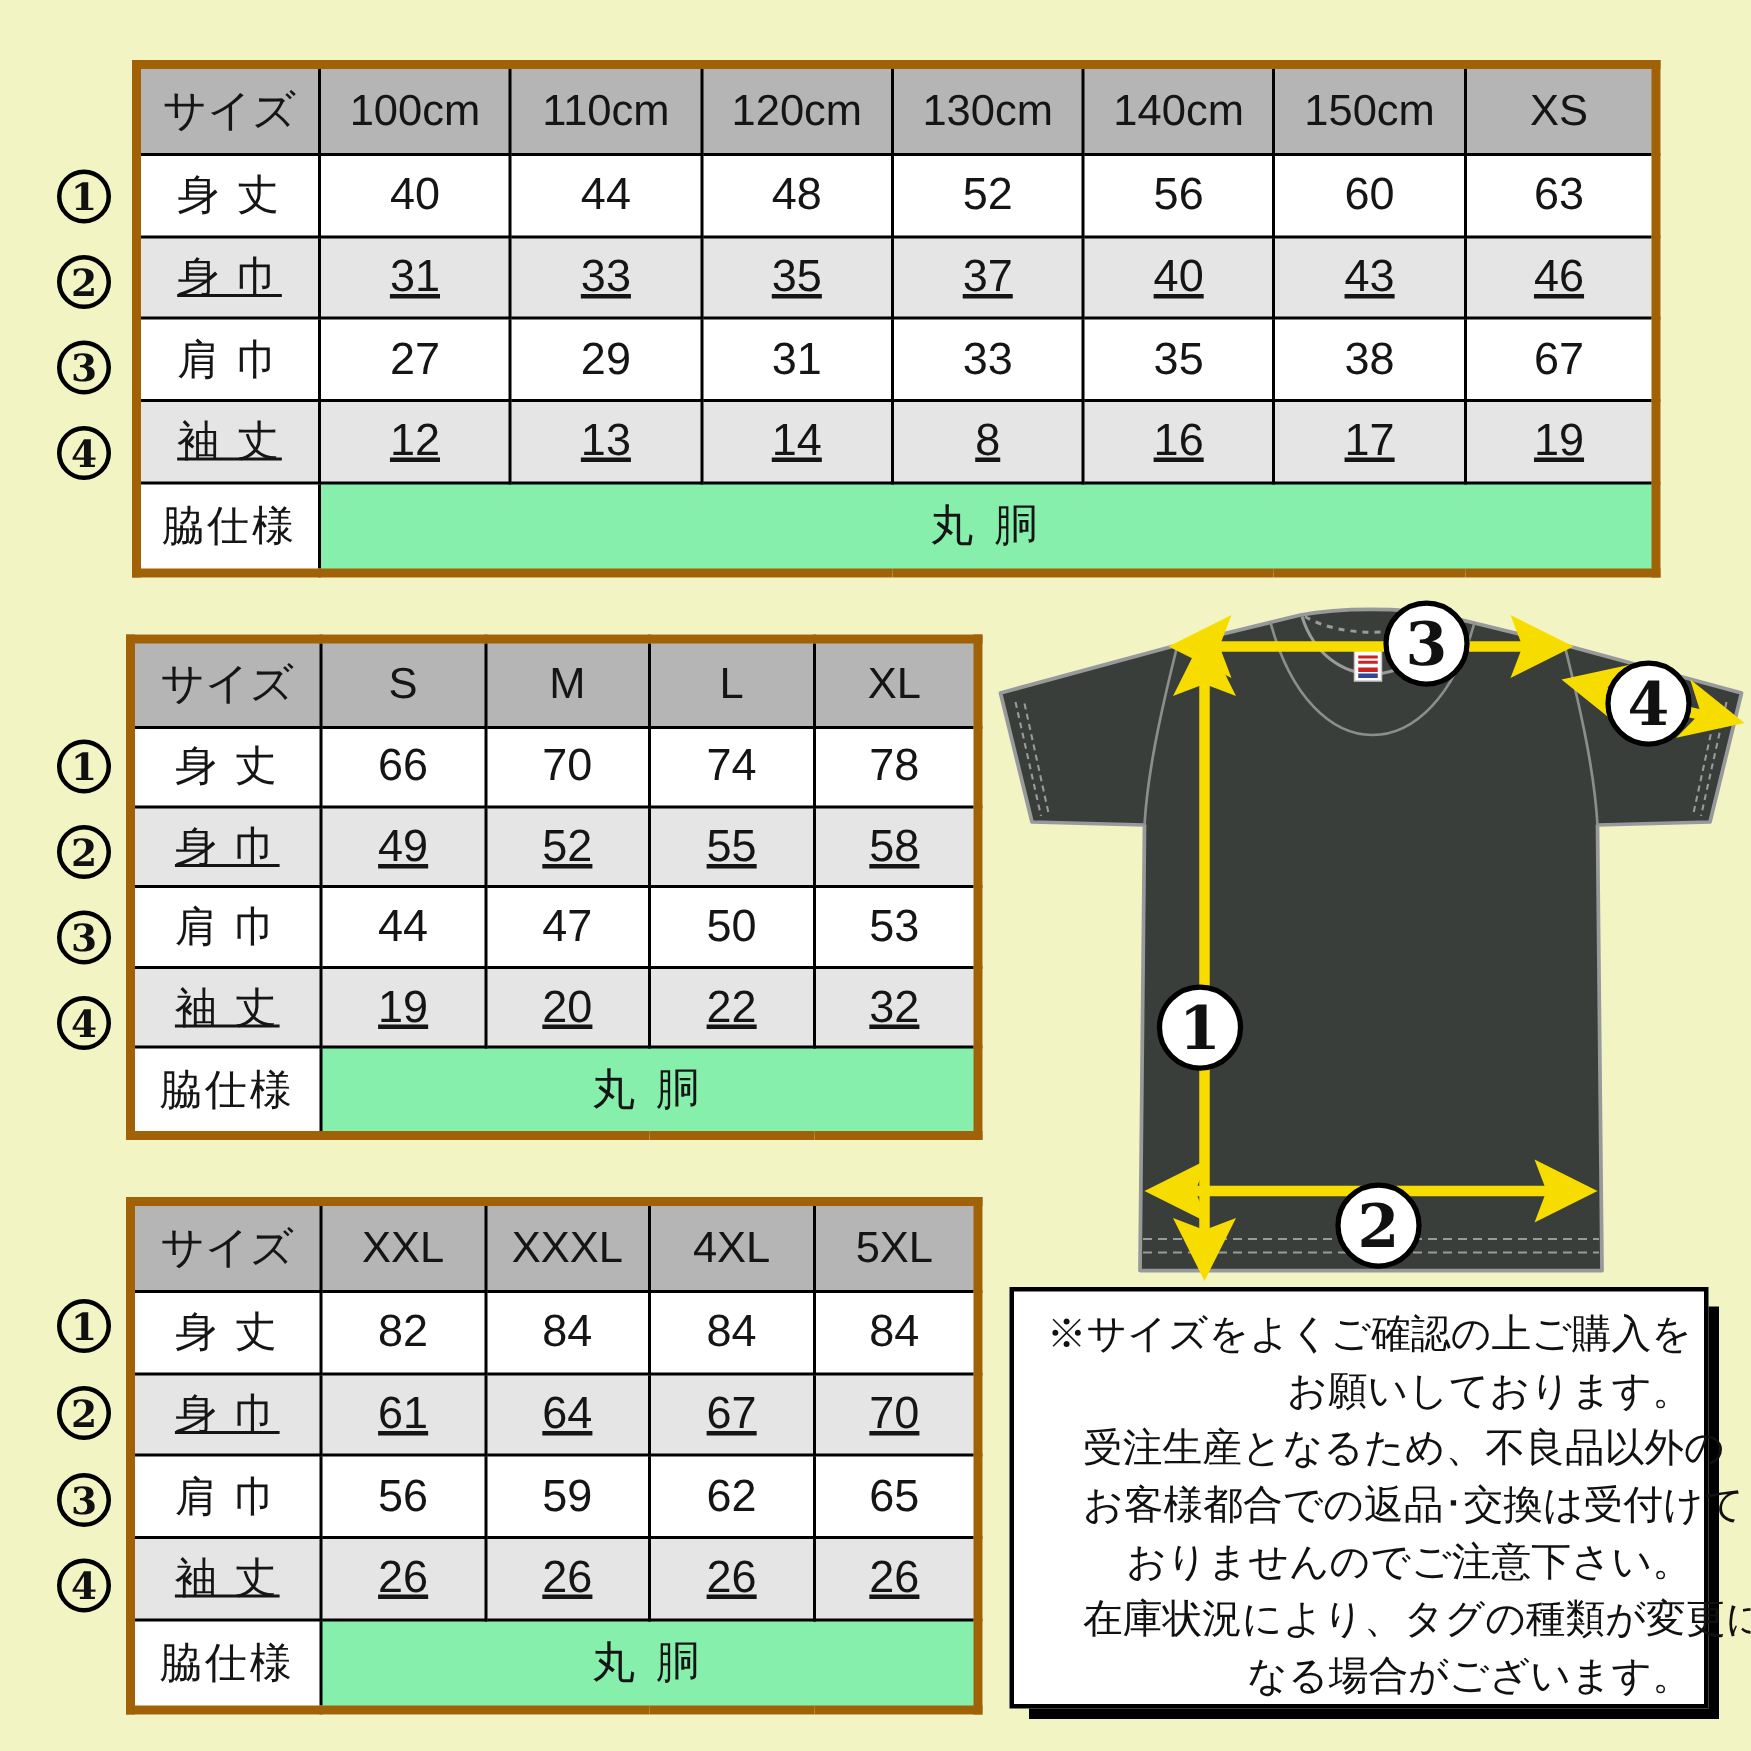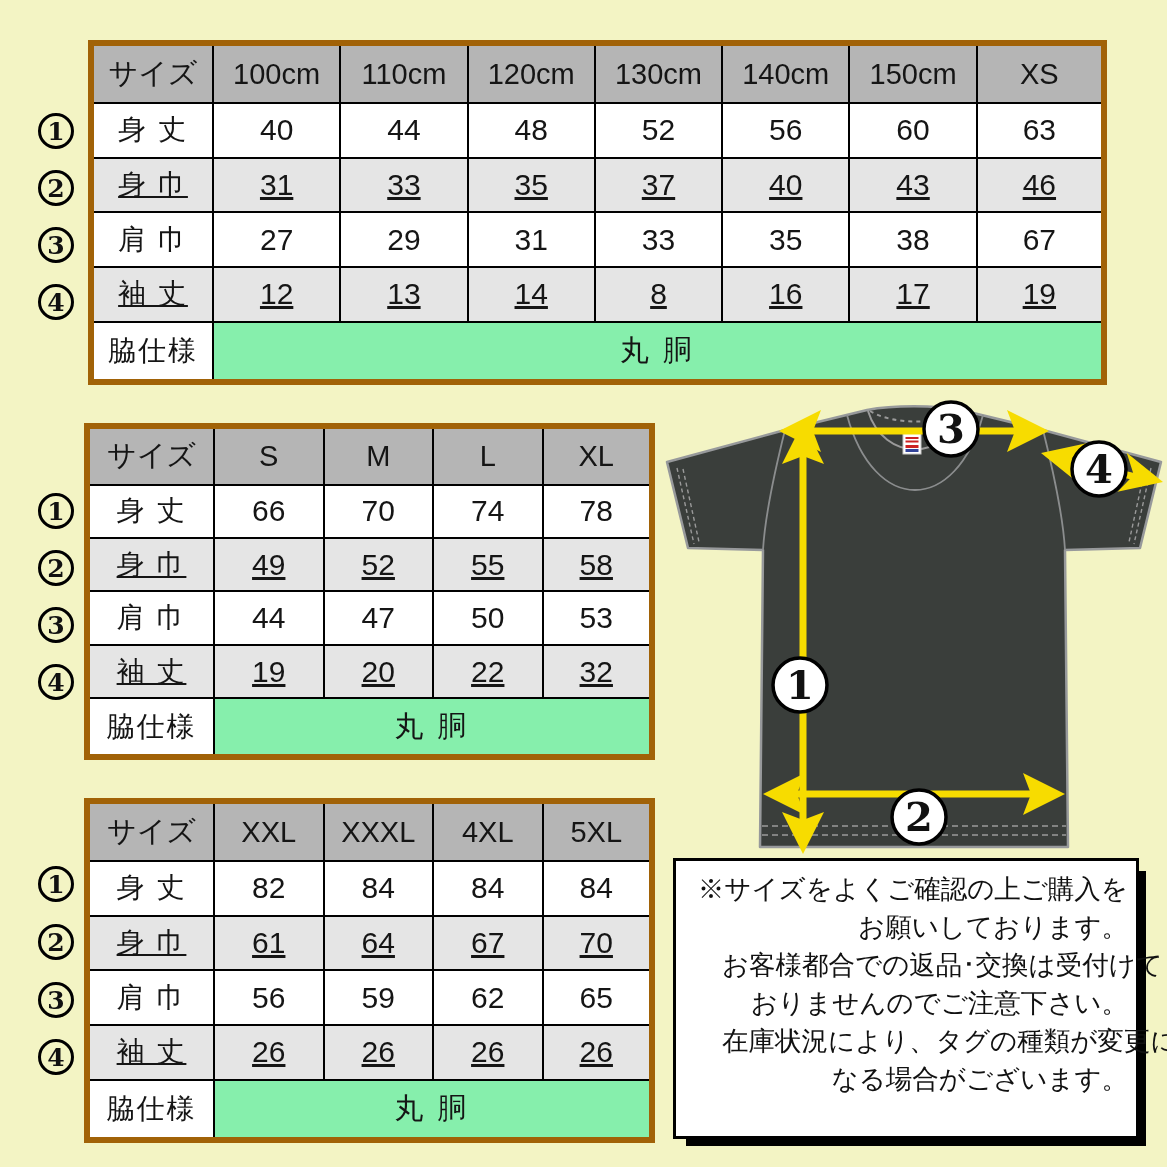--- a/index.html
+++ b/index.html
@@ -311,20 +311,21 @@
     <circle cx="137" cy="287" r="27" fill="#fff" stroke="#000" stroke-width="3.5"></circle>
     <text x="137" y="301" class="badge-num">1</text>
     <circle cx="256" cy="419" r="27" fill="#fff" stroke="#000" stroke-width="3.5"></circle>
     <text x="256" y="433" class="badge-num">2</text>
   </g>
 </svg>
 
 <div id="note">
     <div class="note-line">※サイズをよくご確認の上ご購入を</div>
     <div class="note-line indent">お願いしております。</div>
+    <div class="note-line indent">受注生産となるため、不良品以外の</div>
     <div class="note-line indent">お客様都合での返品･交換は受付けて</div>
     <div class="note-line indent">おりませんのでご注意下さい。</div>
     <div class="note-line indent">在庫状況により、タグの種類が変更に</div>
     <div class="note-line indent">なる場合がございます。</div>
   </div>
 
 <div class="marker" style="top: 113px;">1</div>
 <div class="marker" style="top: 170px;">2</div>
 <div class="marker" style="top: 227px;">3</div>
 <div class="marker" style="top: 284px;">4</div>

